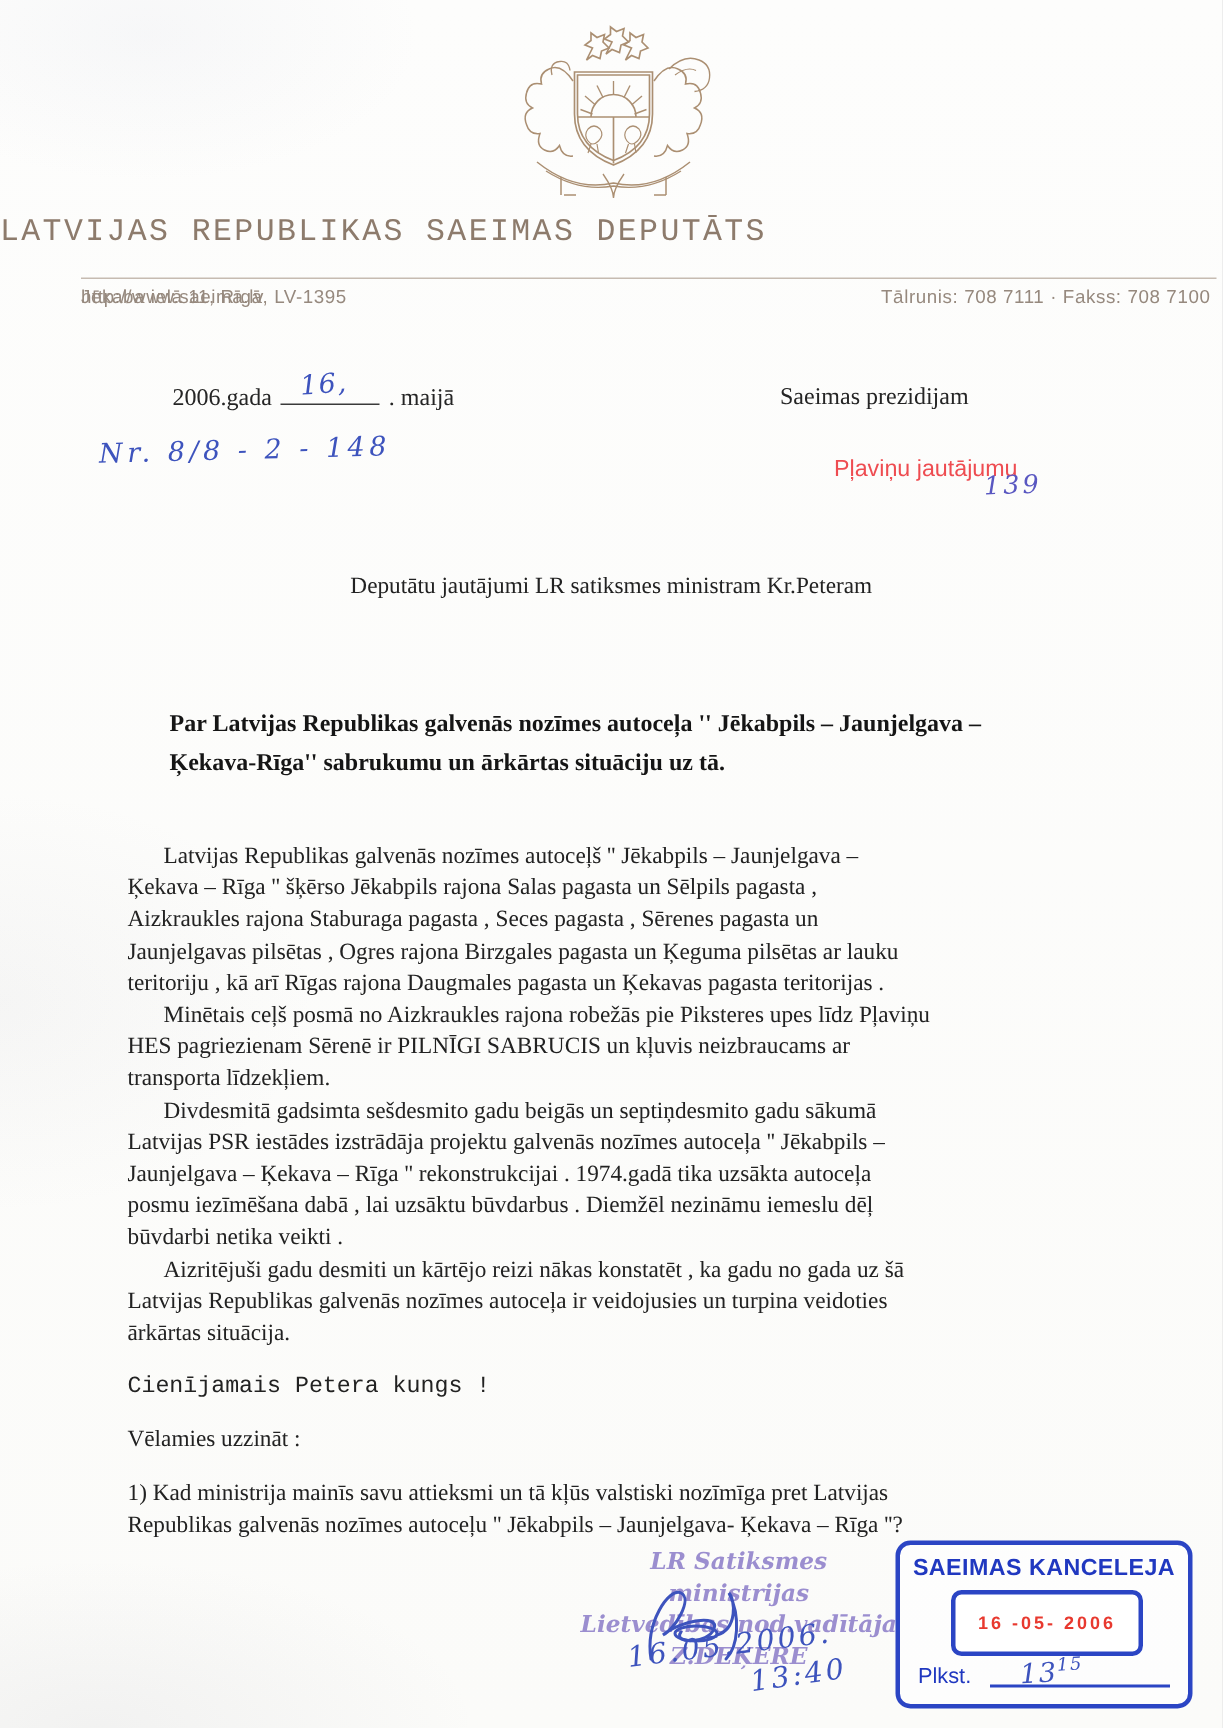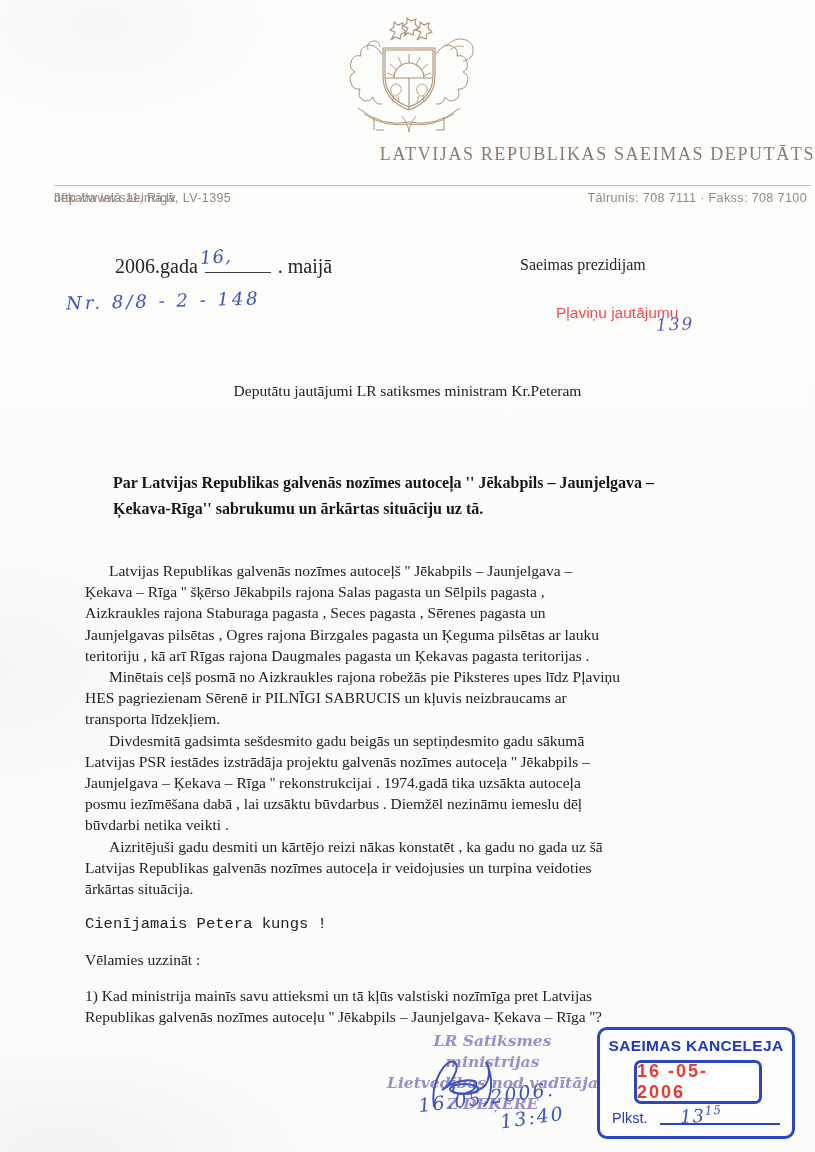--- a/index.html
+++ b/index.html
@@ -12,39 +12,39 @@
       radial-gradient(ellipse 300px 200px at 0% 58%, rgba(170,170,180,0.08), transparent 70%),
       radial-gradient(ellipse 360px 160px at 8% 100%, rgba(160,160,170,0.10), transparent 70%),
       linear-gradient(#fdfdfc,#fbfbf9);
     overflow:hidden;
     font-family:"Liberation Serif", serif;
     color:#2a2a2a;
   }
   .emblem{position:absolute;left:328px;top:16px;width:162px;height:120px;}
   .masthead-title{
     position:absolute;left:0;right:0;top:144px;
-    text-align:right;
-    font-family:Liberation Serif, serif;
-    font-size:18px;letter-spacing:1.6px;
+    text-align:left;
+    font-family:Liberation Mono, monospace;
+    font-size:21px;letter-spacing:1.6px;
     color:#8d7b6c;font-weight:400;
   }
   .masthead-rule{
     position:absolute;left:54px;right:4px;top:185px;
     border-top:1px solid #c6bbb1;height:0;
   }
   .contact-row{
     position:absolute;left:54px;right:8px;top:191px;height:18px;
     font-family:"Liberation Sans", sans-serif;
     font-size:12.5px;color:#96897e;letter-spacing:0.4px;
   }
   .contact-left{position:absolute;left:0;top:0;}
   .contact-center{position:absolute;left:0;right:0;top:0;text-align:left;}
   .contact-right{position:absolute;right:0;top:0;}
 
-  .dateline{position:absolute;left:115px;top:255px;font-size:20px;color:#252525;}
+  .dateline{position:absolute;left:115px;top:255px;font-size:16px;color:#252525;}
   .date-blank{display:inline-block;width:66px;border-bottom:1px solid #3a3a3a;height:14px;margin:0 2px;}
   .hw{ 
     font-family:"DejaVu Serif", serif;
     font-style:italic;color:#3d53bd;
   }
   .hw-date-16{
     position:absolute;left:200px;top:246px;
     font-size:18px;letter-spacing:1px;transform:rotate(-4deg);
   }
   .addressee{position:absolute;left:520px;top:256px;font-size:16px;color:#252525;}
@@ -108,21 +108,21 @@
   .kanceleja-title{
     position:absolute;left:0;right:0;top:7px;text-align:center;
     font-weight:bold;font-size:15.5px;letter-spacing:0.3px;color:#2038c0;
   }
   .kanceleja-datebox{
     position:absolute;left:34px;top:30px;width:122px;height:38px;
     border:3px solid #2b45c4;border-radius:7px;background:#fff;
     display:flex;align-items:center;justify-content:center;
   }
   .kanceleja-date{
-    font-weight:bold;font-size:18px;letter-spacing:2px;color:#e8392f;
+    font-weight:bold;font-size:12px;letter-spacing:2px;color:#e8392f;
     font-family:"Liberation Sans", sans-serif;
   }
   .kanceleja-plkst-row{position:absolute;left:12px;right:10px;bottom:8px;height:22px;}
   .kanceleja-plkst{
     position:absolute;left:0;bottom:2px;
     font-weight:normal;font-size:14.5px;color:#2038c0;
   }
   .plkst-line{position:absolute;left:48px;right:2px;bottom:3px;border-bottom:2px solid #2b45c4;}
   .plkst-hw{
     position:absolute;left:68px;bottom:2px;

